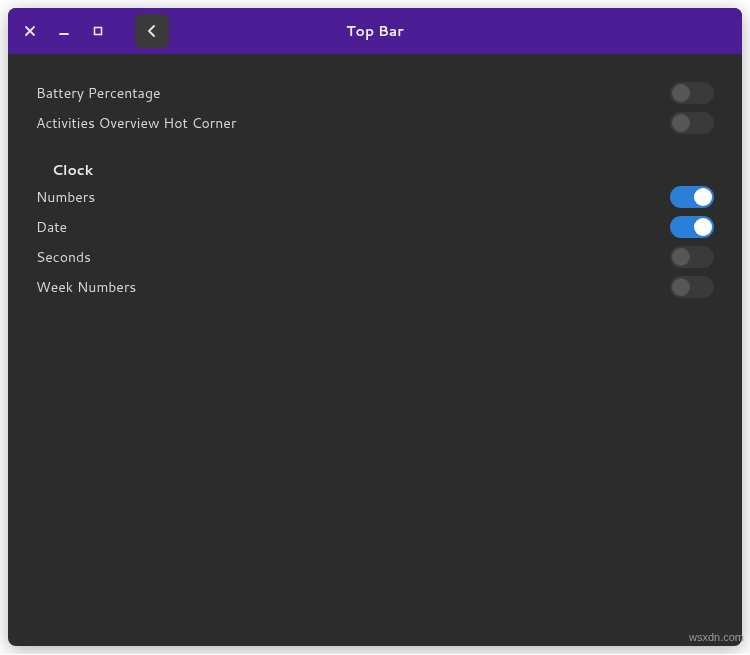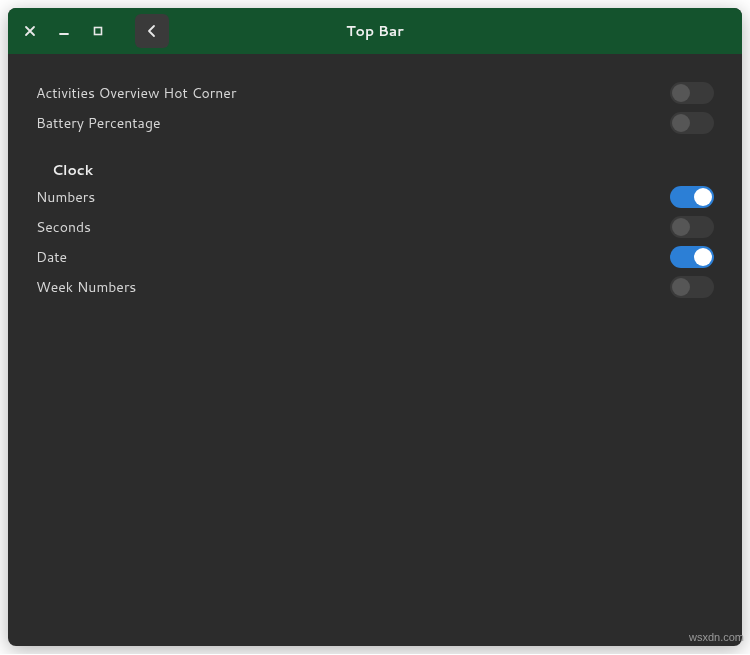--- a/index.html
+++ b/index.html
@@ -20,21 +20,21 @@
       margin: 8px;
       background: #2c2c2c;
       border-radius: 8px;
       overflow: hidden;
       box-shadow: 0 4px 20px rgba(0,0,0,0.3);
       display: flex;
       flex-direction: column;
     }
     .titlebar {
       height: 46px;
-      background: #14532d;
+      background: #4c1d95;
       display: flex;
       align-items: center;
       position: relative;
       padding: 0 8px;
       gap: 9px;
     }
     .titlebar-controls {
       display: flex;
       align-items: center;
       gap: 14px;
@@ -164,56 +164,56 @@
       <svg width="14" height="14" viewBox="0 0 14 14">
           <path d="M9 2 L4 7 L9 12" stroke="currentColor" stroke-width="1.8" fill="none" stroke-linecap="round" stroke-linejoin="round"></path>
         </svg>
     </button>
     <div class="title">Top Bar</div>
   </div>
 
   <div class="content">
 
     <div class="row">
+      <span class="row-label">Battery Percentage</span>
+      <button class="toggle off">
+          <span class="toggle-knob"></span>
+        </button>
+    </div>
+
+    <div class="row">
       <span class="row-label">Activities Overview Hot Corner</span>
-      <button class="toggle off">
-          <span class="toggle-knob"></span>
-        </button>
-    </div>
-
-    <div class="row">
-      <span class="row-label">Battery Percentage</span>
       <button class="toggle off">
           <span class="toggle-knob"></span>
         </button>
     </div>
 
     <div class="section-header">Clock</div>
 
     <div class="row">
       <span class="row-label">Numbers</span>
       <button class="toggle on">
           <span class="toggle-knob"></span>
         </button>
     </div>
 
     <div class="row">
-      <span class="row-label">Seconds</span>
-      <button class="toggle off">
-          <span class="toggle-knob"></span>
-        </button>
-    </div>
-
-    <div class="row">
       <span class="row-label">Date</span>
       <button class="toggle on">
           <span class="toggle-knob"></span>
         </button>
     </div>
 
+    <div class="row">
+      <span class="row-label">Seconds</span>
+      <button class="toggle off">
+          <span class="toggle-knob"></span>
+        </button>
+    </div>
+
 
     <div class="row">
       <span class="row-label">Week Numbers</span>
       <button class="toggle off">
           <span class="toggle-knob"></span>
         </button>
     </div>
 
   </div>
 </div>

